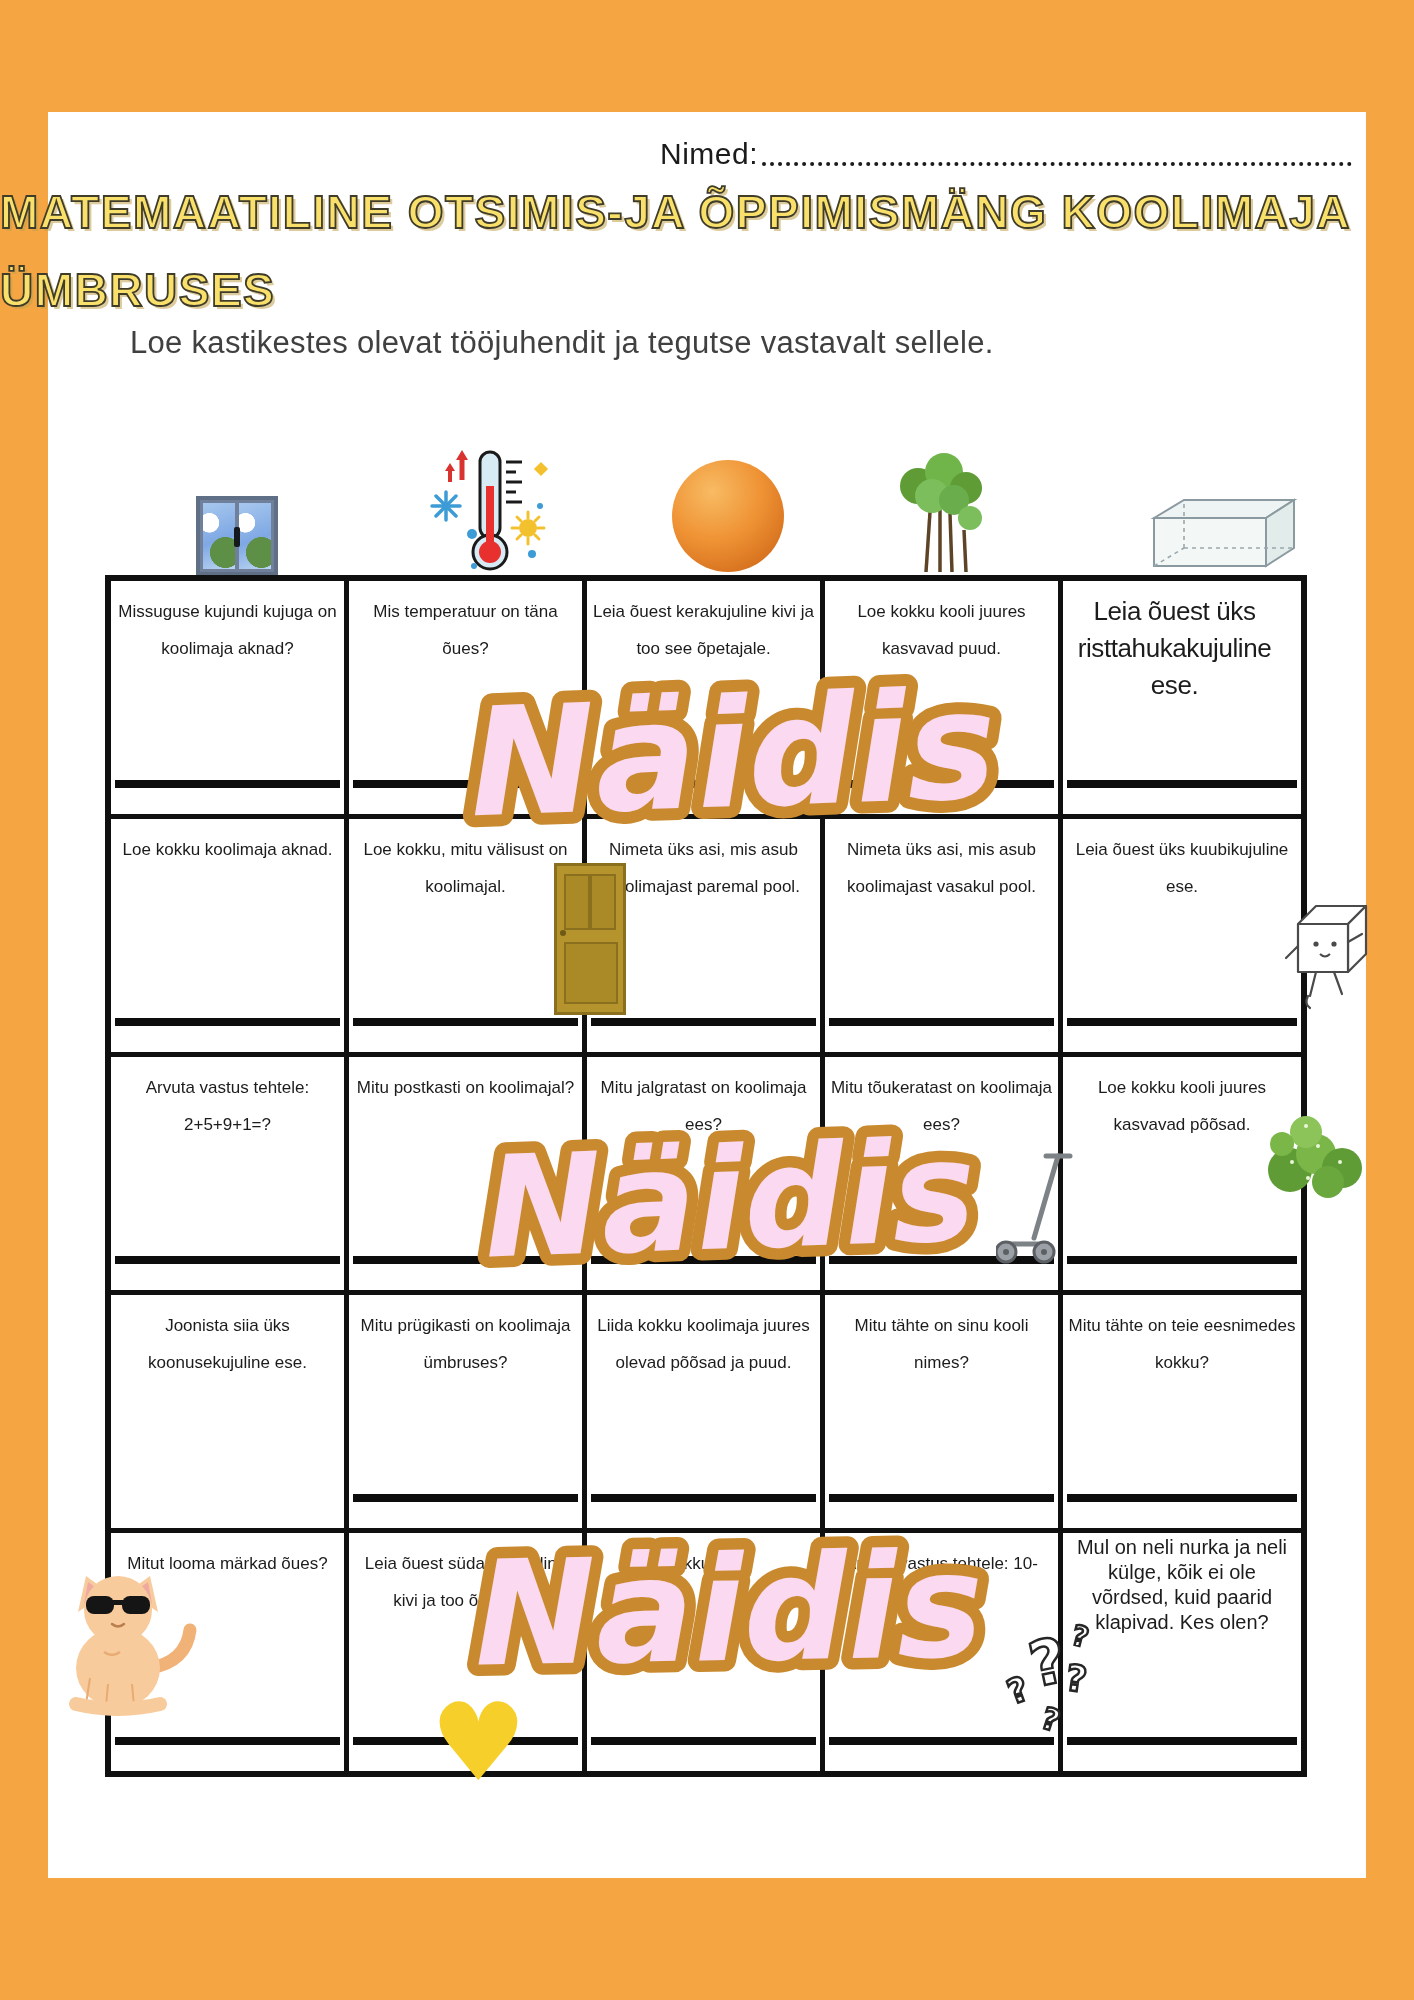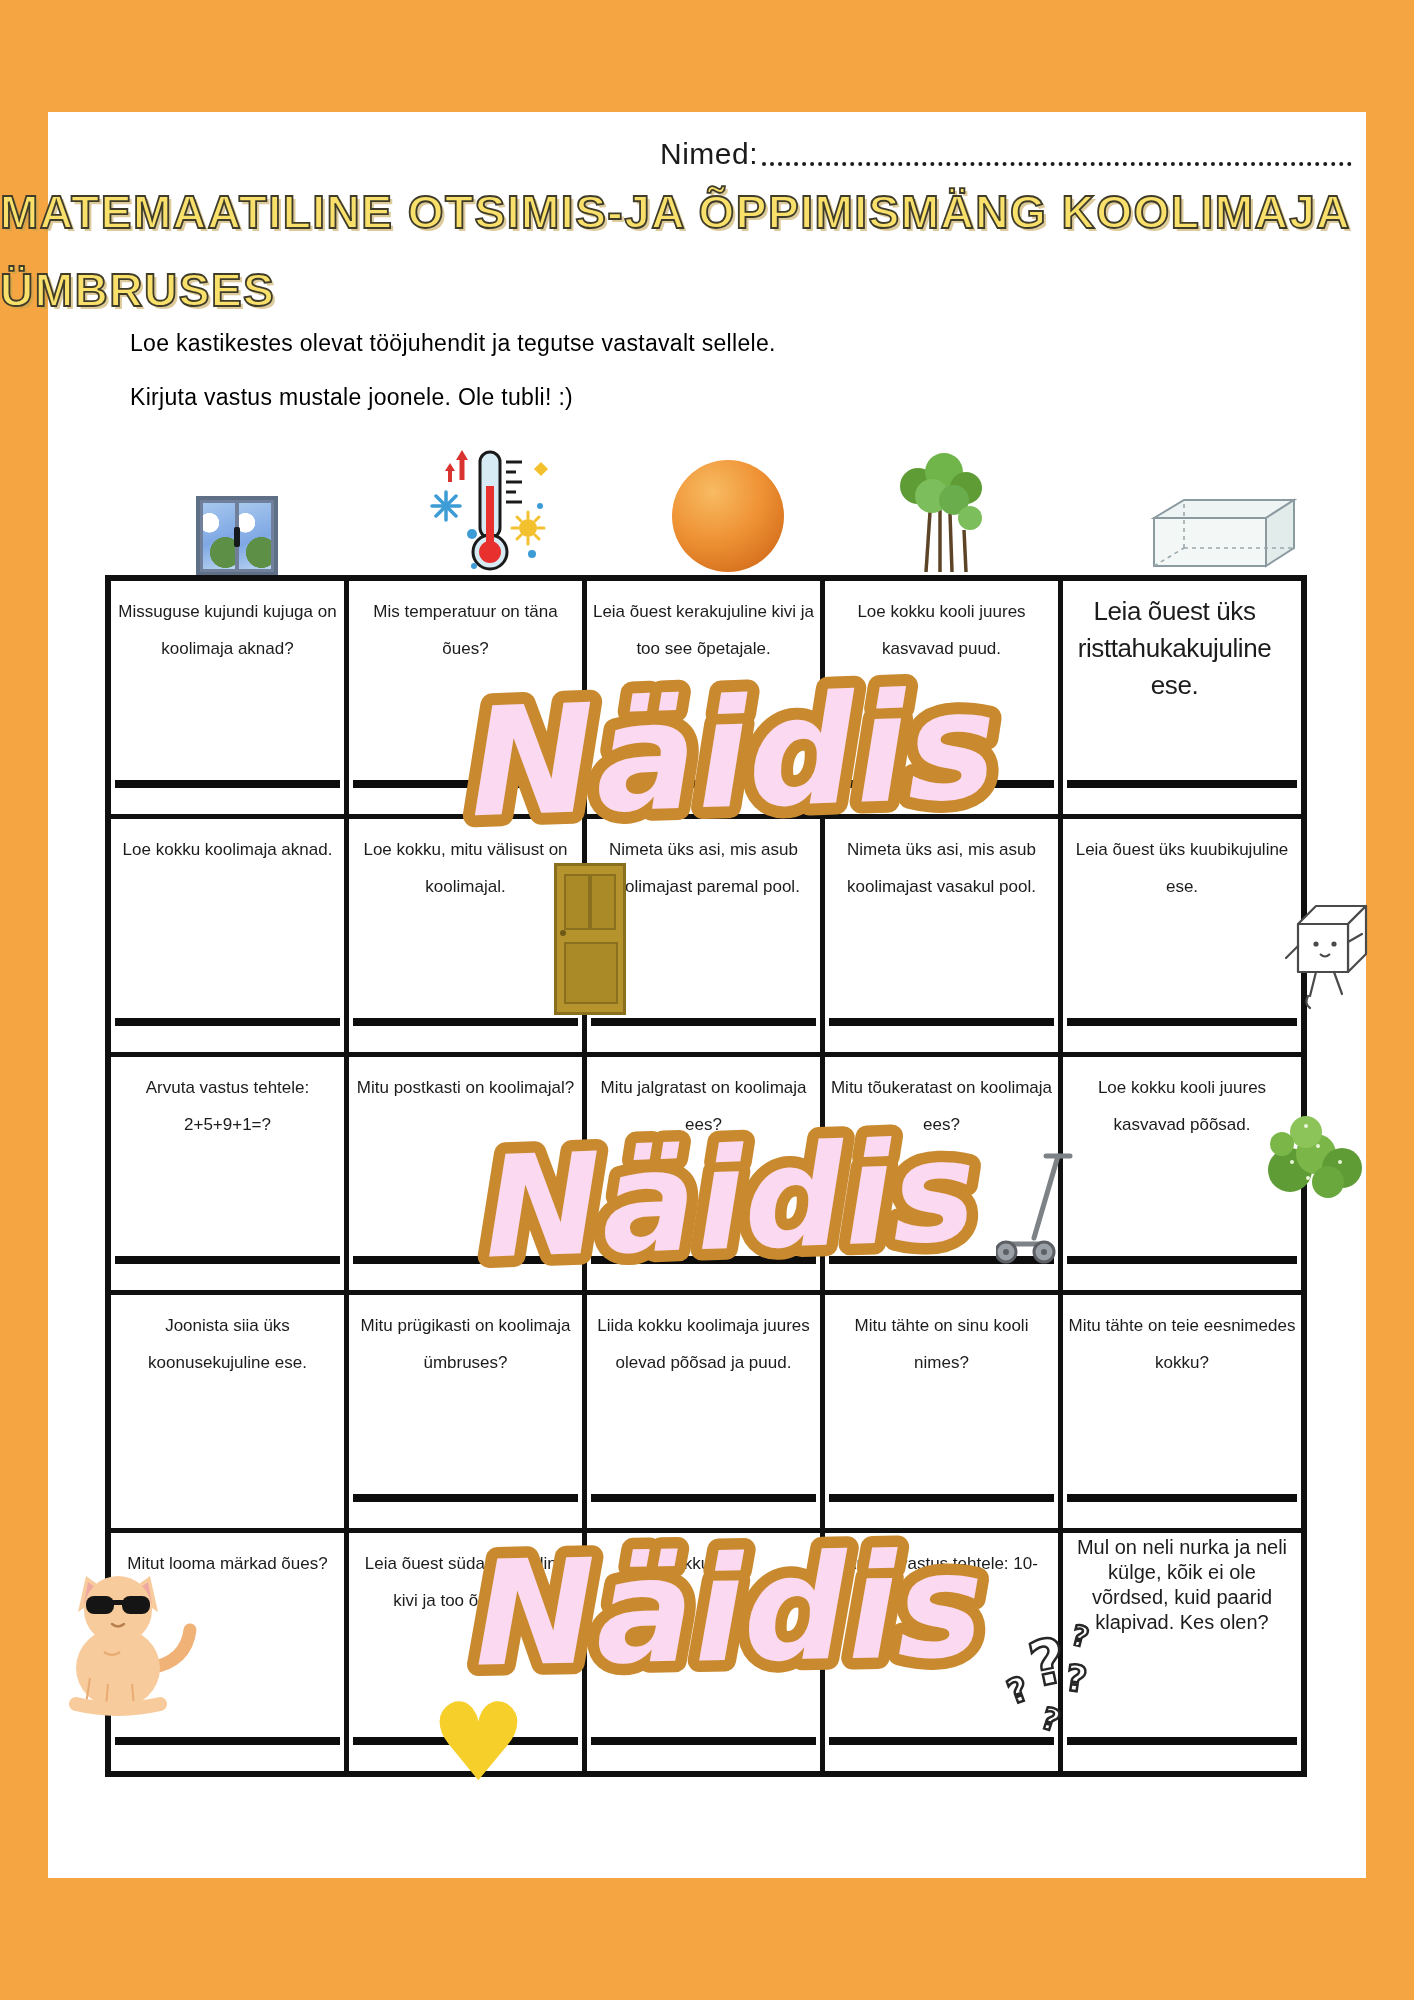--- a/index.html
+++ b/index.html
@@ -13,21 +13,21 @@
   #name-row .dots{flex:1;border-bottom:4px dotted #1b1b1b;margin:0 0 5px 4px;height:26px;}
 
   
   .title{position:absolute;left:0;width:1414px;font-weight:800;
     font-size:46px;line-height:56px;letter-spacing:1.5px;color:#F9E06B;
     -webkit-text-stroke:1.8px #3f3c2a;text-shadow:3px 3px 0 rgba(193,161,74,.55);}
   #title1{top:184px;}
   #title2{top:262px;}
 
   
-  #instructions{position:absolute;left:130px;top:316px;font-size:23px;line-height:54px;color:#000000;letter-spacing:.3px;}
+  #instructions{position:absolute;left:130px;top:316px;font-size:31px;line-height:54px;color:#404040;letter-spacing:.3px;}
 
   
   .hicon{position:absolute;}
   
   #window-icon{left:196px;top:496px;width:82px;height:80px;background:#70809b;border:4px solid #5f6f85;box-sizing:border-box;display:flex;gap:4px;padding:3px;}
   #window-icon .pane{flex:1;background:
       radial-gradient(circle at 70% 75%, #5d8f46 0 28%, transparent 29%),
       radial-gradient(circle at 20% 30%, #ffffff 0 18%, transparent 19%),
       linear-gradient(160deg,#a7c8ee 0%,#7fa8e4 55%,#bcd6f2 100%);}
   #window-icon .handle{position:absolute;left:46%;top:38%;width:6px;height:20px;background:#15181c;border-radius:2px;}
@@ -77,21 +77,20 @@
   <div id="name-row">
     <span>Nimed:</span>
     <span class="dots"></span>
   </div>
 
   <div id="title1" class="title">MATEMAATILINE OTSIMIS-JA ÕPPIMISMÄNG KOOLIMAJA</div>
   <div id="title2" class="title">ÜMBRUSES</div>
 
   <div id="instructions">
     <div>Loe kastikestes olevat tööjuhendit ja tegutse vastavalt sellele.</div>
-    <div>Kirjuta vastus mustale joonele. Ole tubli! :)</div>
   </div>
 
   <div id="window-icon" class="hicon">
     <div class="pane"></div>
     <div class="pane"></div>
     <div class="handle"></div>
   </div>
 
   <svg id="thermometer-icon" class="hicon" width="122" height="126" viewBox="0 0 122 126">
     <line x1="34" y1="32" x2="34" y2="8" stroke="#d8332e" stroke-width="5"></line>

